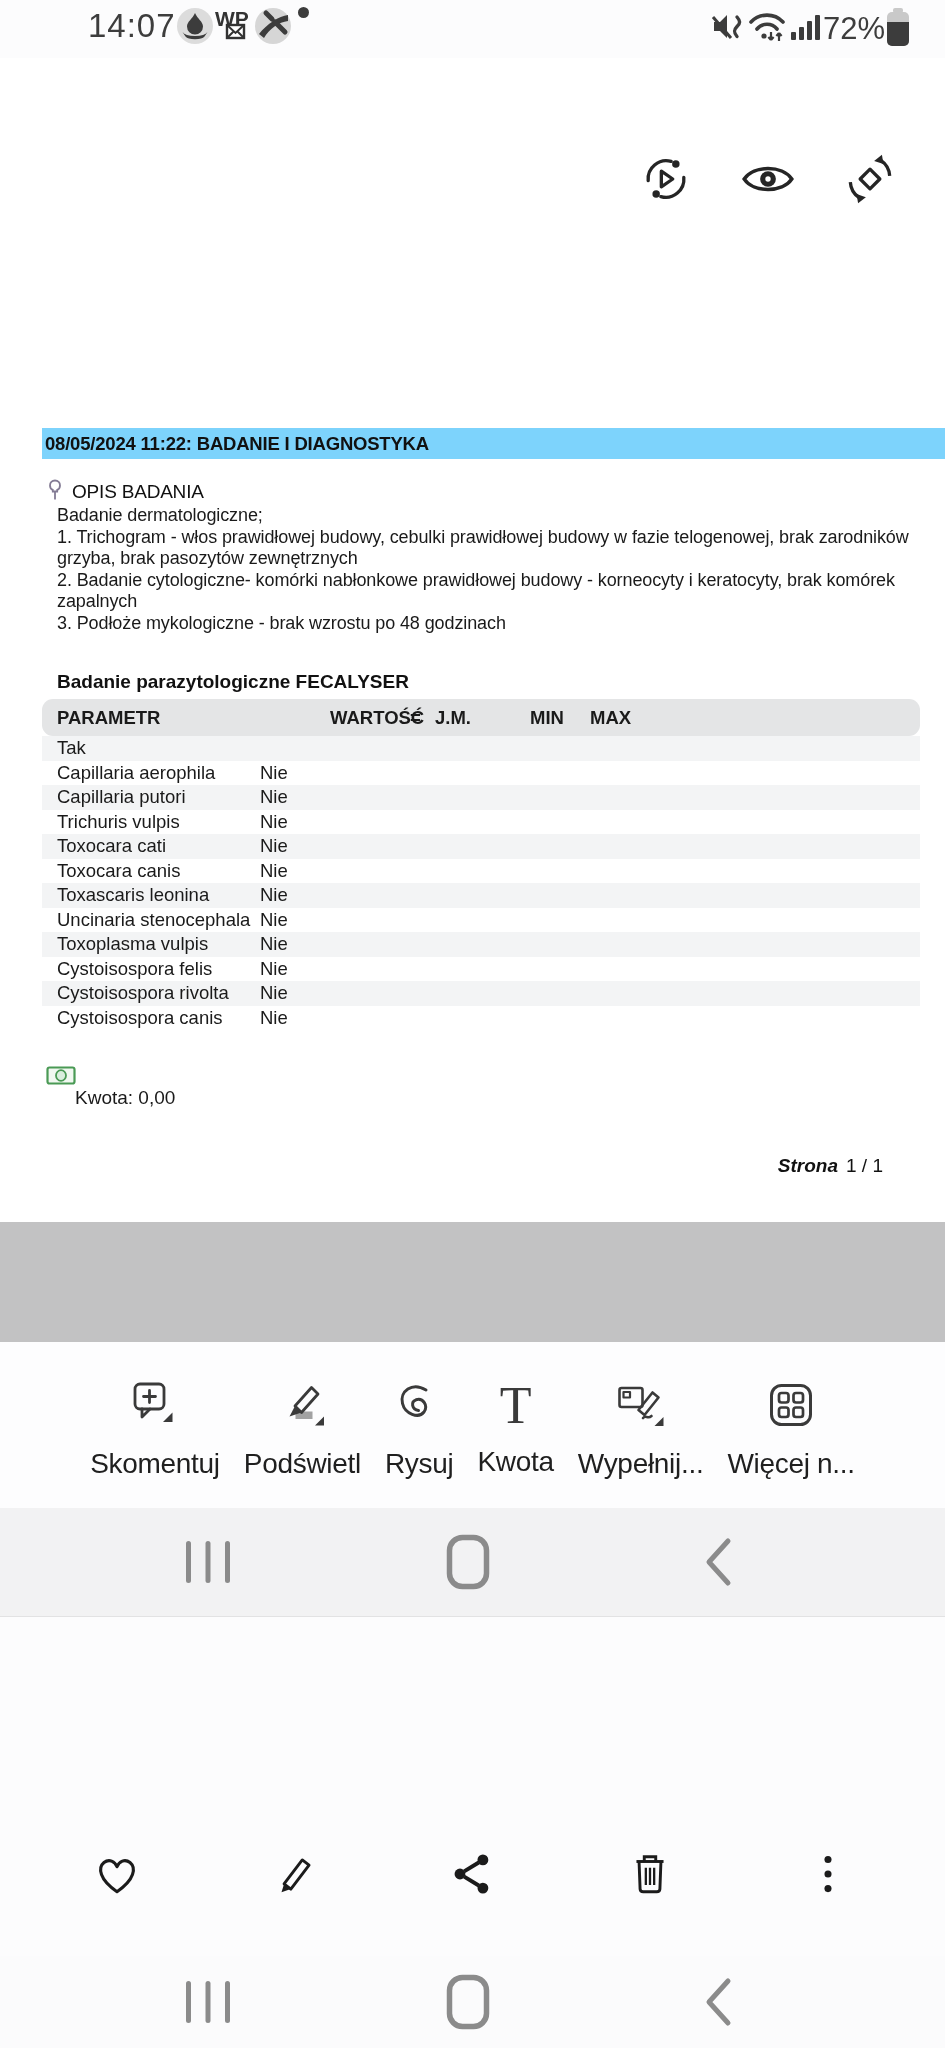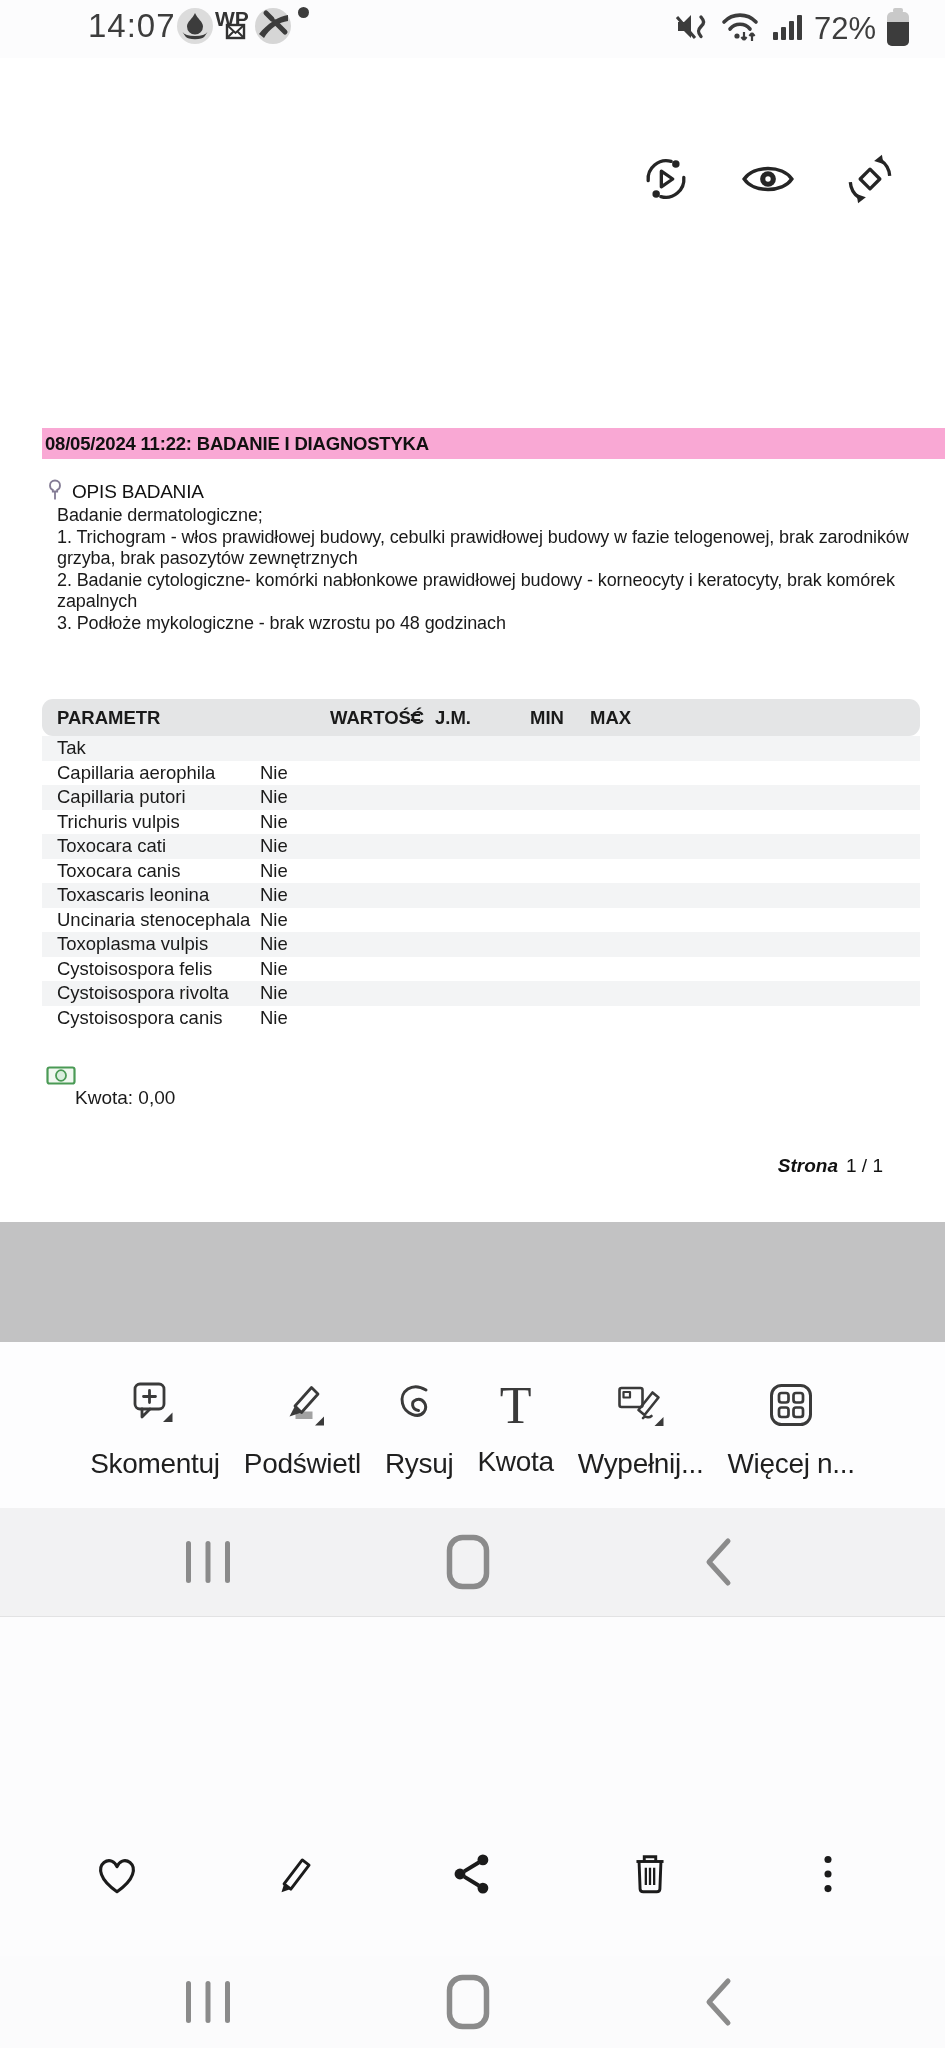--- a/index.html
+++ b/index.html
@@ -4,33 +4,33 @@
 <style>
   * { margin:0; padding:0; box-sizing:border-box; }
   html,body { background:#fcfcfd; }
   body { font-family:"Liberation Sans","DejaVu Sans",sans-serif; }
   .screen { position:relative; width:945px; height:2048px; overflow:hidden; background:#fcfcfd; margin:0 auto; }
 
   
   .status-bar { position:absolute; top:0; left:0; right:0; height:58px; display:flex; justify-content:space-between; align-items:center; padding:0 34px 0 88px; }
   .sb-left { display:flex; align-items:flex-start; }
   .sb-time { font-size:33px; font-weight:500; color:#3d3d3d; letter-spacing:1px; }
-  .sb-right { display:flex; align-items:center; gap:9px; }
+  .sb-right { display:flex; align-items:center; }
   .sb-pct { font-size:31px; color:#3d3d3d; }
   .noti-dot { width:11px; height:11px; border-radius:50%; background:#3c3c3c; margin-left:6px; }
 
   
   .page-white { position:absolute; top:58px; left:0; right:0; height:1164px; background:#ffffff; }
 
   
   .viewer-toolbar { position:absolute; top:150px; right:46px; display:flex; gap:44px; }
   .vt-btn { width:58px; height:58px; display:flex; align-items:center; justify-content:center; background:none; border:none; cursor:pointer; }
 
   
-  .doc-header-bar { position:absolute; top:428px; left:42px; right:0; height:31px; background:#f9a8d4; display:flex; align-items:center; }
+  .doc-header-bar { position:absolute; top:428px; left:42px; right:0; height:31px; background:#7dd3fc; display:flex; align-items:center; }
   .doc-header-bar span { font-size:18.5px; font-weight:bold; color:#111; padding-left:3px; letter-spacing:-0.2px; }
 
   .sec-head { position:absolute; display:flex; align-items:center; gap:9px; }
   .sec-head .t { font-size:19px; font-weight:normal; color:#111; letter-spacing:-0.2px; }
   .opis-head { top:479px; left:47px; }
   .wyniki-head { top:638px; left:44px; }
 
   .opis-body { position:absolute; top:505px; left:57px; width:852px; font-size:18px; line-height:21.5px; color:#1a1a1a; white-space:pre-line; letter-spacing:-0.1px; }
 
   .wyniki-sub { position:absolute; top:671px; left:57px; font-size:19px; font-weight:bold; color:#111; }
@@ -176,20 +176,21 @@
     </span>
     <span class="t">OPIS BADANIA</span>
   </div>
 
   <div class="opis-body">Badanie dermatologiczne;
 1. Trichogram - włos prawidłowej budowy, cebulki prawidłowej budowy w fazie telogenowej, brak zarodników grzyba, brak pasozytów zewnętrznych
 2. Badanie cytologiczne- komórki nabłonkowe prawidłowej budowy - korneocyty i keratocyty, brak komórek zapalnych
 3. Podłoże mykologiczne - brak wzrostu po 48 godzinach</div>
 
 
+  <div class="wyniki-sub">Badanie parazytologiczne FECALYSER</div>
 
   <div class="rtable">
     <div class="thead">
       <span>PARAMETR</span>
       <span></span>
       <span>WARTOŚĆ</span>
       <span>=</span>
       <span>J.M.</span>
       <span>MIN</span>
       <span>MAX</span>

